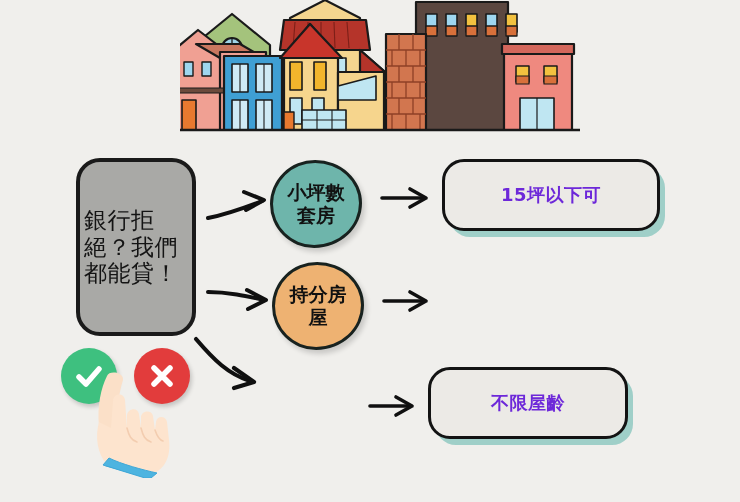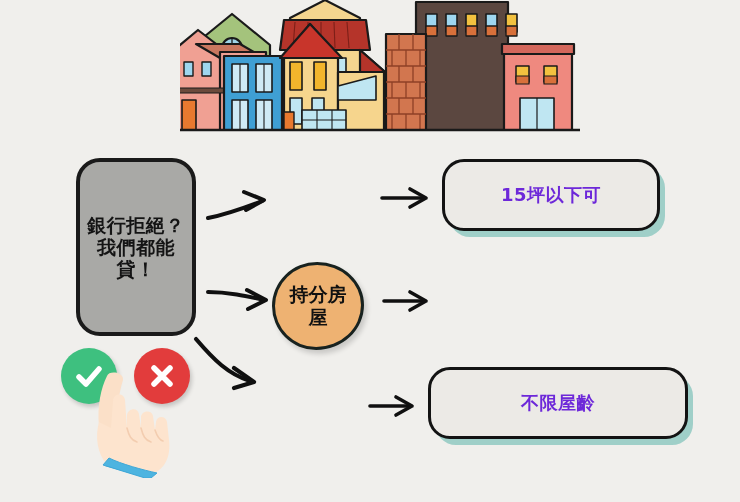--- a/index.html
+++ b/index.html
@@ -20,23 +20,23 @@
   
   .main-box{
     position:absolute;left:76px;top:158px;width:120px;height:178px;
     background:#a9a9a6;
     border:4px solid #1a1a1a;
     border-radius:24px;
     box-sizing:border-box;
     display:flex;align-items:center;justify-content:center;
   }
   .main-box-text{
-    font-size:19px;line-height:1.16;
-    color:#141414;font-weight:700;
-    text-align:center;letter-spacing:0.5px;
+    font-size:23px;line-height:1.16;
+    color:#141414;font-weight:400;
+    text-align:left;letter-spacing:0.5px;
     width:104px;
     word-break:break-all;
   }
 
   
   .circle{
     position:absolute;width:92px;height:88px;
     border:3.5px solid #18221f;
     border-radius:49% 51% 52% 48% / 50% 49% 51% 50%;
     box-sizing:border-box;
@@ -58,21 +58,21 @@
     border:3.5px solid #131313;
     border-radius:22px;
     box-sizing:border-box;
     display:flex;align-items:center;justify-content:center;
   }
   .result-text{
     font-size:18px;font-weight:600;color:#6d28d9;letter-spacing:.5px;
   }
   #result-0{left:442px;top:159px;width:218px;box-shadow:6px 7px 0 -1px #9fcfc8;}
   #result-1{left:442px;top:262px;width:218px;box-shadow:6px 7px 0 -1px #f0d2a6;}
-  #result-2{left:428px;top:367px;width:260px;box-shadow:6px 7px 0 -1px #9fcfc8;}
+  #result-2{left:428px;top:367px;width:200px;box-shadow:6px 7px 0 -1px #9fcfc8;}
 
   
   .arrows{position:absolute;left:0;top:0;width:740px;height:502px;pointer-events:none;}
 
   
   .badge{
     position:absolute;width:56px;height:56px;border-radius:50%;
     display:flex;align-items:center;justify-content:center;
   }
   #badge-check{left:61px;top:348px;background:#3ec07f;box-shadow:2px 3px 4px rgba(0,0,0,.18);}
@@ -221,20 +221,23 @@
 
         <line x1="-10" y1="130" x2="400" y2="130" stroke-width="2.4"></line>
       </g>
     </svg>
   </div>
 
   <div class="main-box">
     <div class="main-box-text">銀行拒絕？我們都能貸！</div>
   </div>
 
+  <div class="circle" id="circle-0">
+    <span class="circle-text">小坪數套房</span>
+  </div>
   <div class="circle" id="circle-1">
     <span class="circle-text">持分房屋</span>
   </div>
 
   <div class="result-box" id="result-0">
     <span class="result-text">15坪以下可</span>
   </div>
   <div class="result-box" id="result-2">
     <span class="result-text">不限屋齡</span>
   </div>

